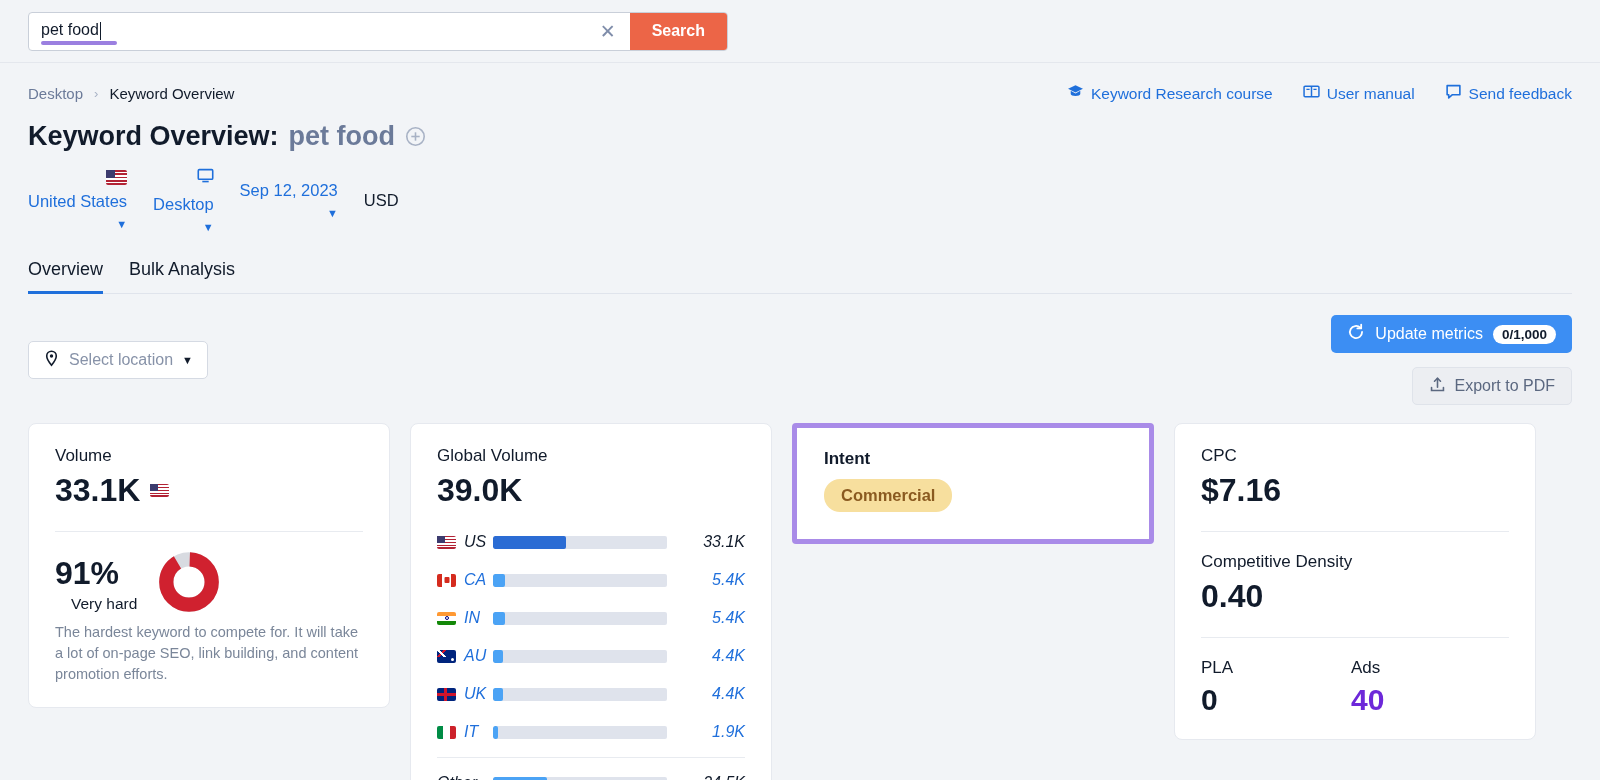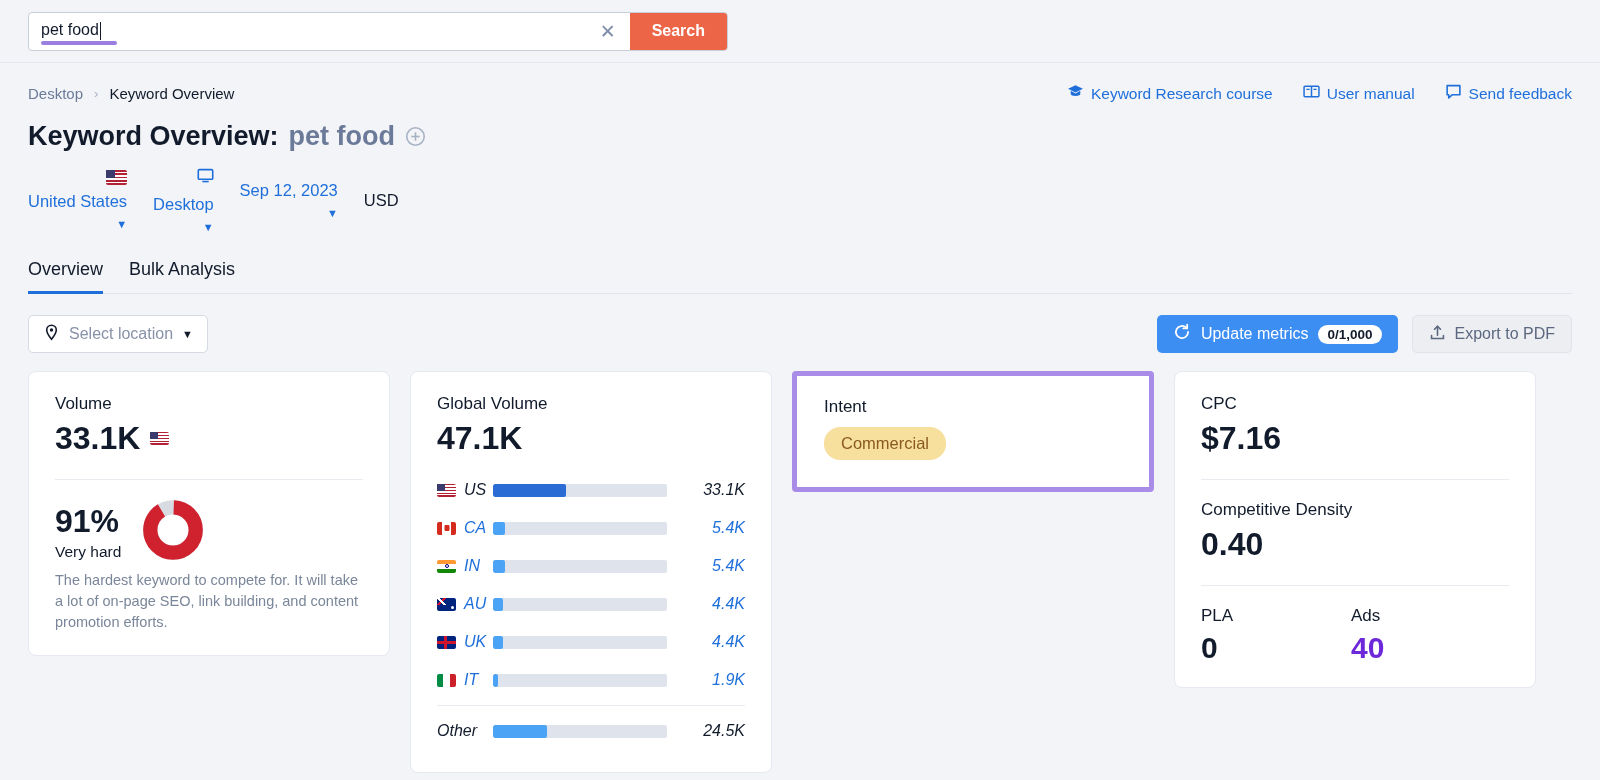--- a/index.html
+++ b/index.html
@@ -110,21 +110,21 @@
   .toolbar {
     display: flex; align-items: center; justify-content: space-between;
     margin-top: 21px;
   }
   .loc-select {
     display: flex; align-items: center; gap: 9px;
     background: #fff; border: 1px solid #d5dae3; border-radius: 5px;
     height: 38px; padding: 0 14px; cursor: pointer;
   }
   .loc-label { color: #8792a8; font-size: 16px; }
-  .toolbar-right { display: flex; align-items: flex-end; gap: 14px; }
+  .toolbar-right { display: flex; align-items: flex-end; gap: 14px; flex-direction: column; }
   .btn-update {
     display: flex; align-items: center; gap: 10px;
     background: #3c8ef3; color: #fff; border: none; border-radius: 5px;
     height: 38px; padding: 0 16px;
     font-size: 16px; font-family: "Liberation Sans", sans-serif;
     cursor: pointer;
   }
   .badge-count {
     background: #fff; color: #111b2b;
     border-radius: 11px; padding: 2px 9px;
@@ -154,21 +154,21 @@
   .metric-value {
     font-size: 32px; font-weight: bold; color: #111b2b;
     margin-top: 6px; display: flex; align-items: center; gap: 10px;
   }
   .divider { height: 1px; background: #e8ebf0; margin: 22px 0 20px; }
 
   
   .kd-row { display: flex; align-items: center; gap: 22px; margin-top: 4px; }
   .kd-left { display: flex; flex-direction: column; }
   .kd-pct { font-size: 32px; font-weight: bold; }
-  .kd-word { font-size: 15.5px; color: #111b2b; margin-top: 3px; }
+  .kd-word { font-size: 15.5px; color: #111b2b; margin-top: 3px; margin-left: 16px; }
   .kd-desc {
     font-size: 14.5px; color: #7a8699; line-height: 1.45;
     margin-top: 6px;
   }
 
   
   .gv-list { margin-top: 14px; font-style: italic; }
   .gv-row {
     display: flex; align-items: center;
     height: 38px;
@@ -185,21 +185,21 @@
   .gv-fill { height: 100%; border-radius: 2px; }
   .gv-val { width: 62px; text-align: right; font-size: 16px; }
   .gv-val.link { color: #1f6fdb; cursor: pointer; }
   .gv-sep { height: 1px; background: #e8ebf0; margin: 6px 0; }
 
   
   .highlight-wrap {
     border: 5px solid #a98be8; border-radius: 4px;
     padding: 0;
   }
-  .highlight-wrap .card { border-radius: 0; border-color: #fff; }
+  .highlight-wrap .card { border-radius: 0; border-color: #fff; font-weight: bold; }
   .pill {
     display: inline-block; margin-top: 10px;
     background: #f7df9e; color: #8a5a20;
     border-radius: 16px; padding: 7px 17px;
     font-size: 16.5px;
   }
 
   
   .trend-card { padding-bottom: 16px; }
   .chart {
@@ -386,21 +386,21 @@
             </svg>
           </div>
         </div>
         <div class="kd-desc">The hardest keyword to compete for. It will take a lot of on-page SEO, link building, and content promotion efforts.</div>
       </div>
     </div>
 
     <div class="col">
       <div class="card">
         <div class="metric-label">Global Volume</div>
-        <div class="metric-value">47.1K</div>
+        <div class="metric-value">39.0K</div>
         <div class="gv-list">
 
           <div class="gv-row">
             <div class="gv-cc">
               <span class="flag flag-sm" style="background:linear-gradient(#b22234 0 11%,#fff 11% 22%,#b22234 22% 33%,#fff 33% 44%,#b22234 44% 55%,#fff 55% 66%,#b22234 66% 77%,#fff 77% 88%,#b22234 88% 100%);position:relative;">
                   <span style="position:absolute;left:0;top:0;width:8px;height:7px;background:#3c3b6e;"></span>
                 </span>
               <span>US</span>
             </div>
             <div class="gv-bar">

